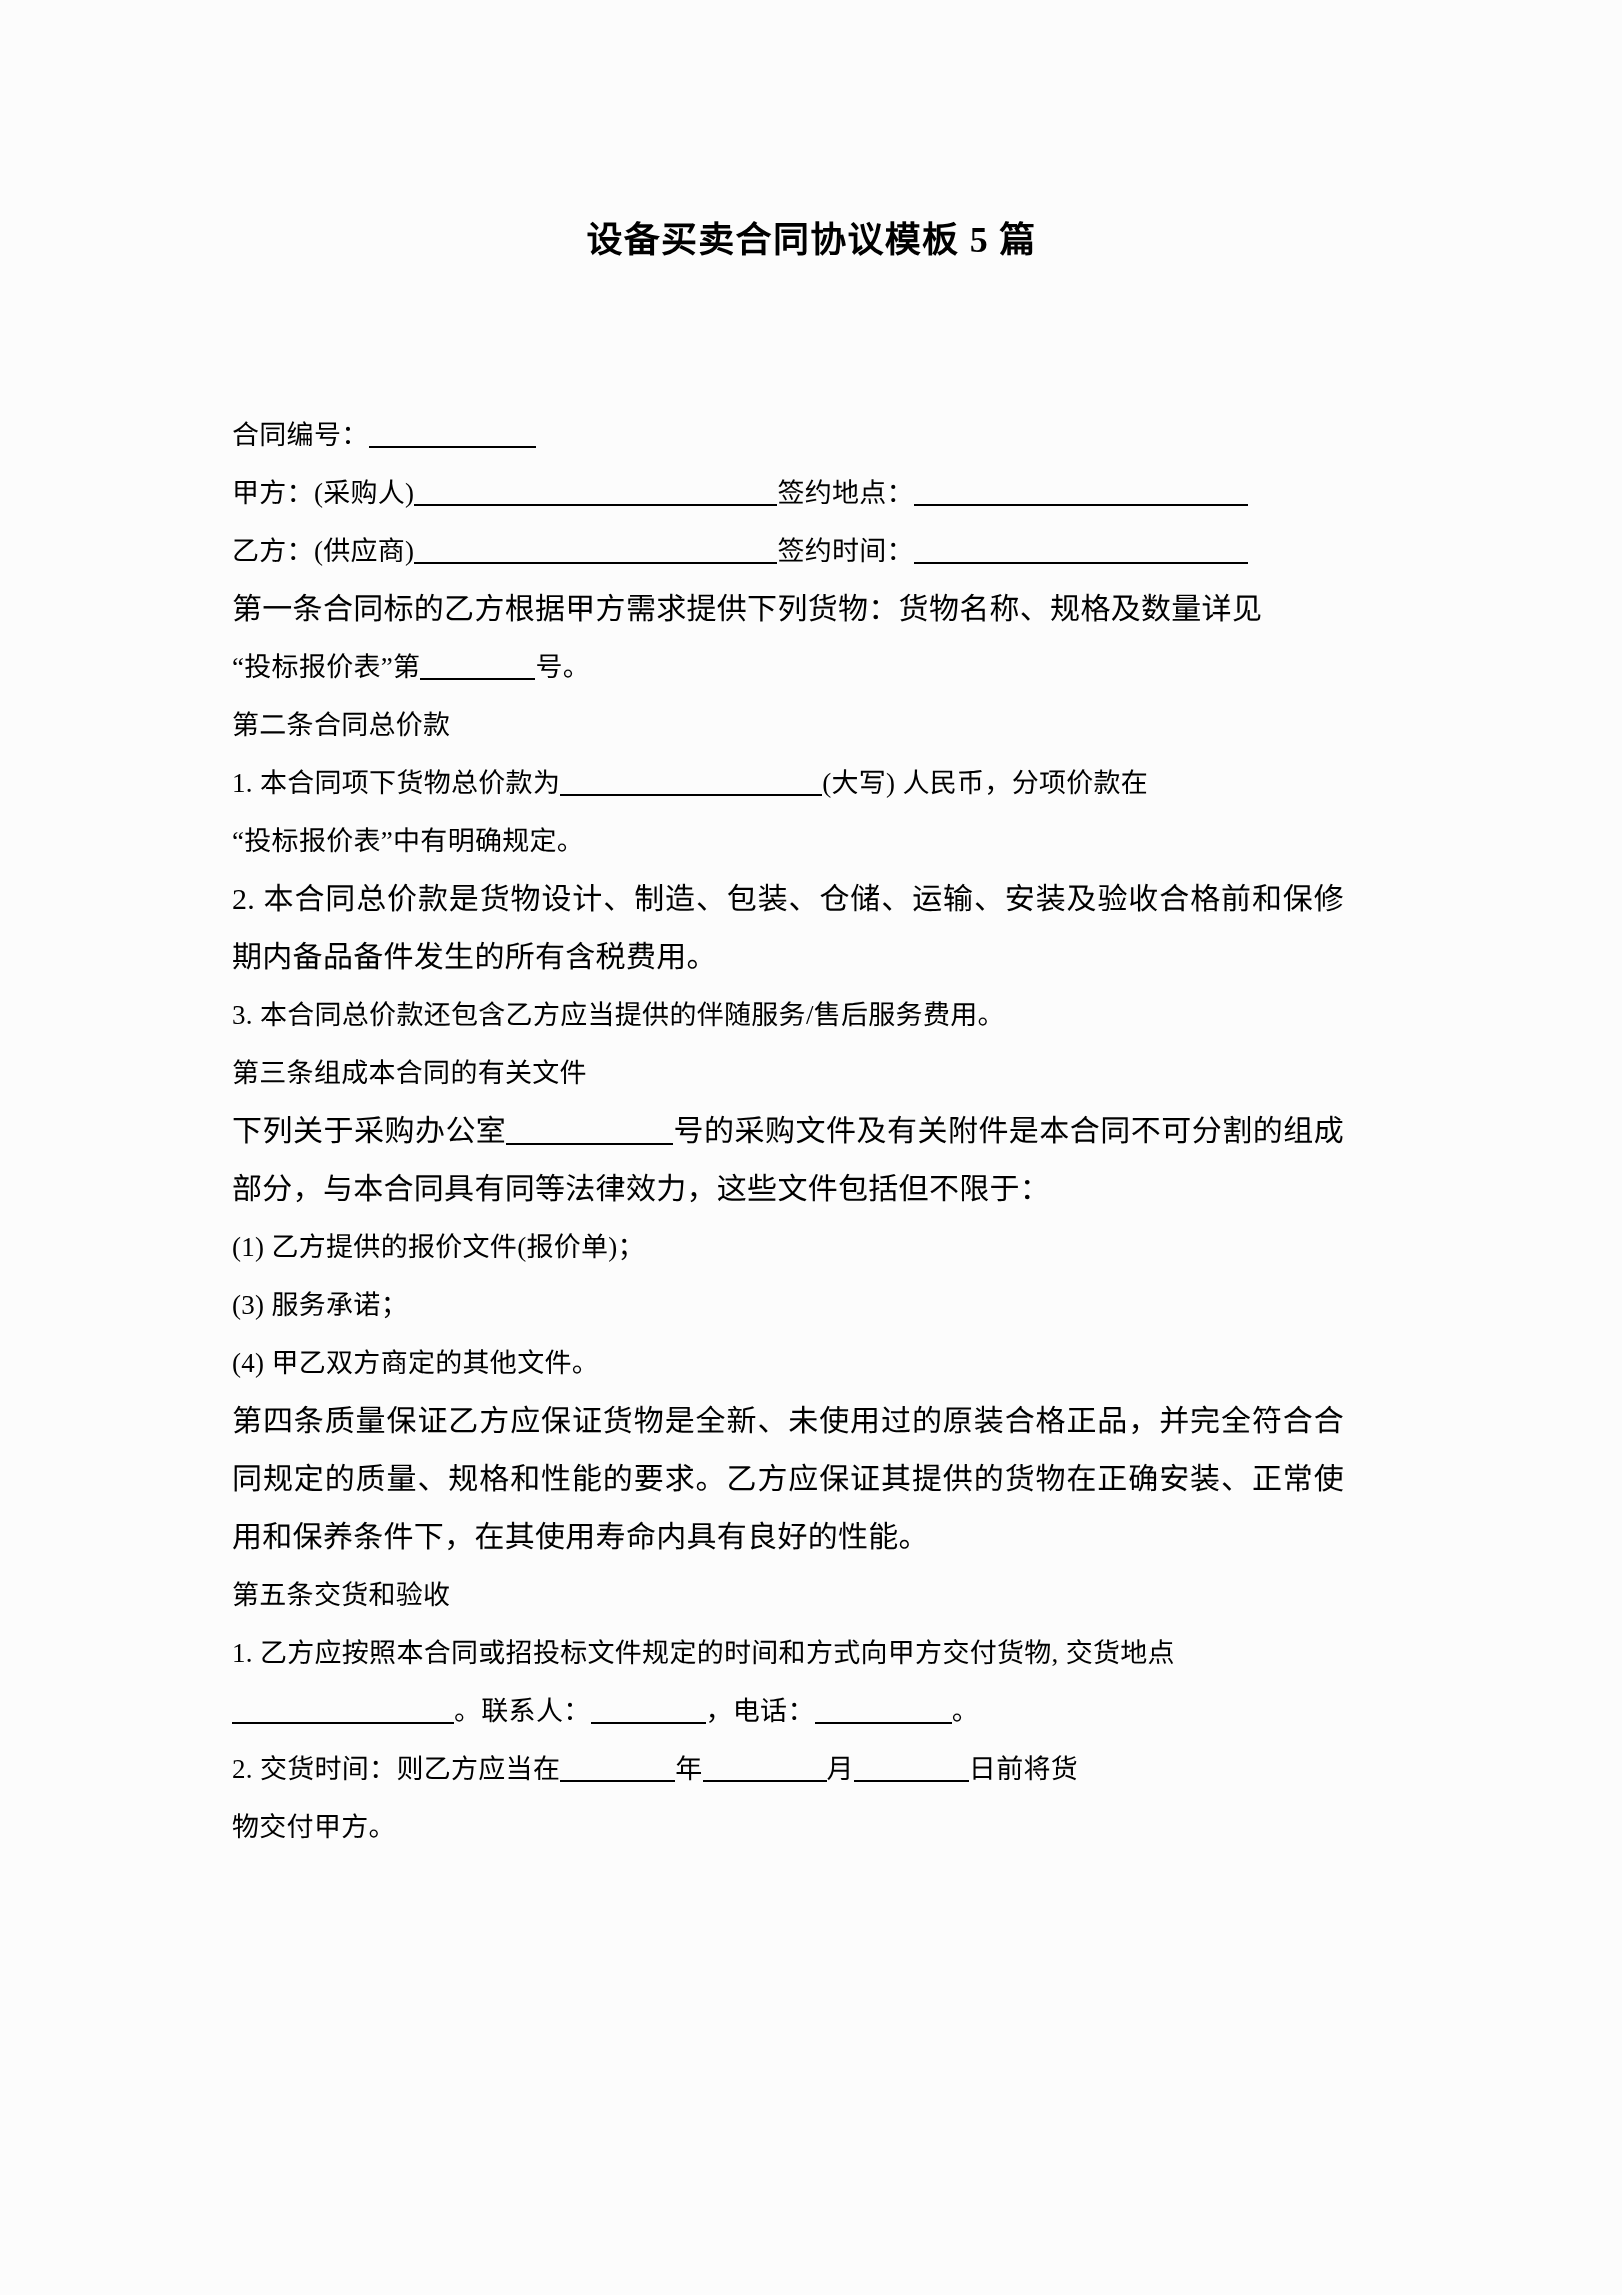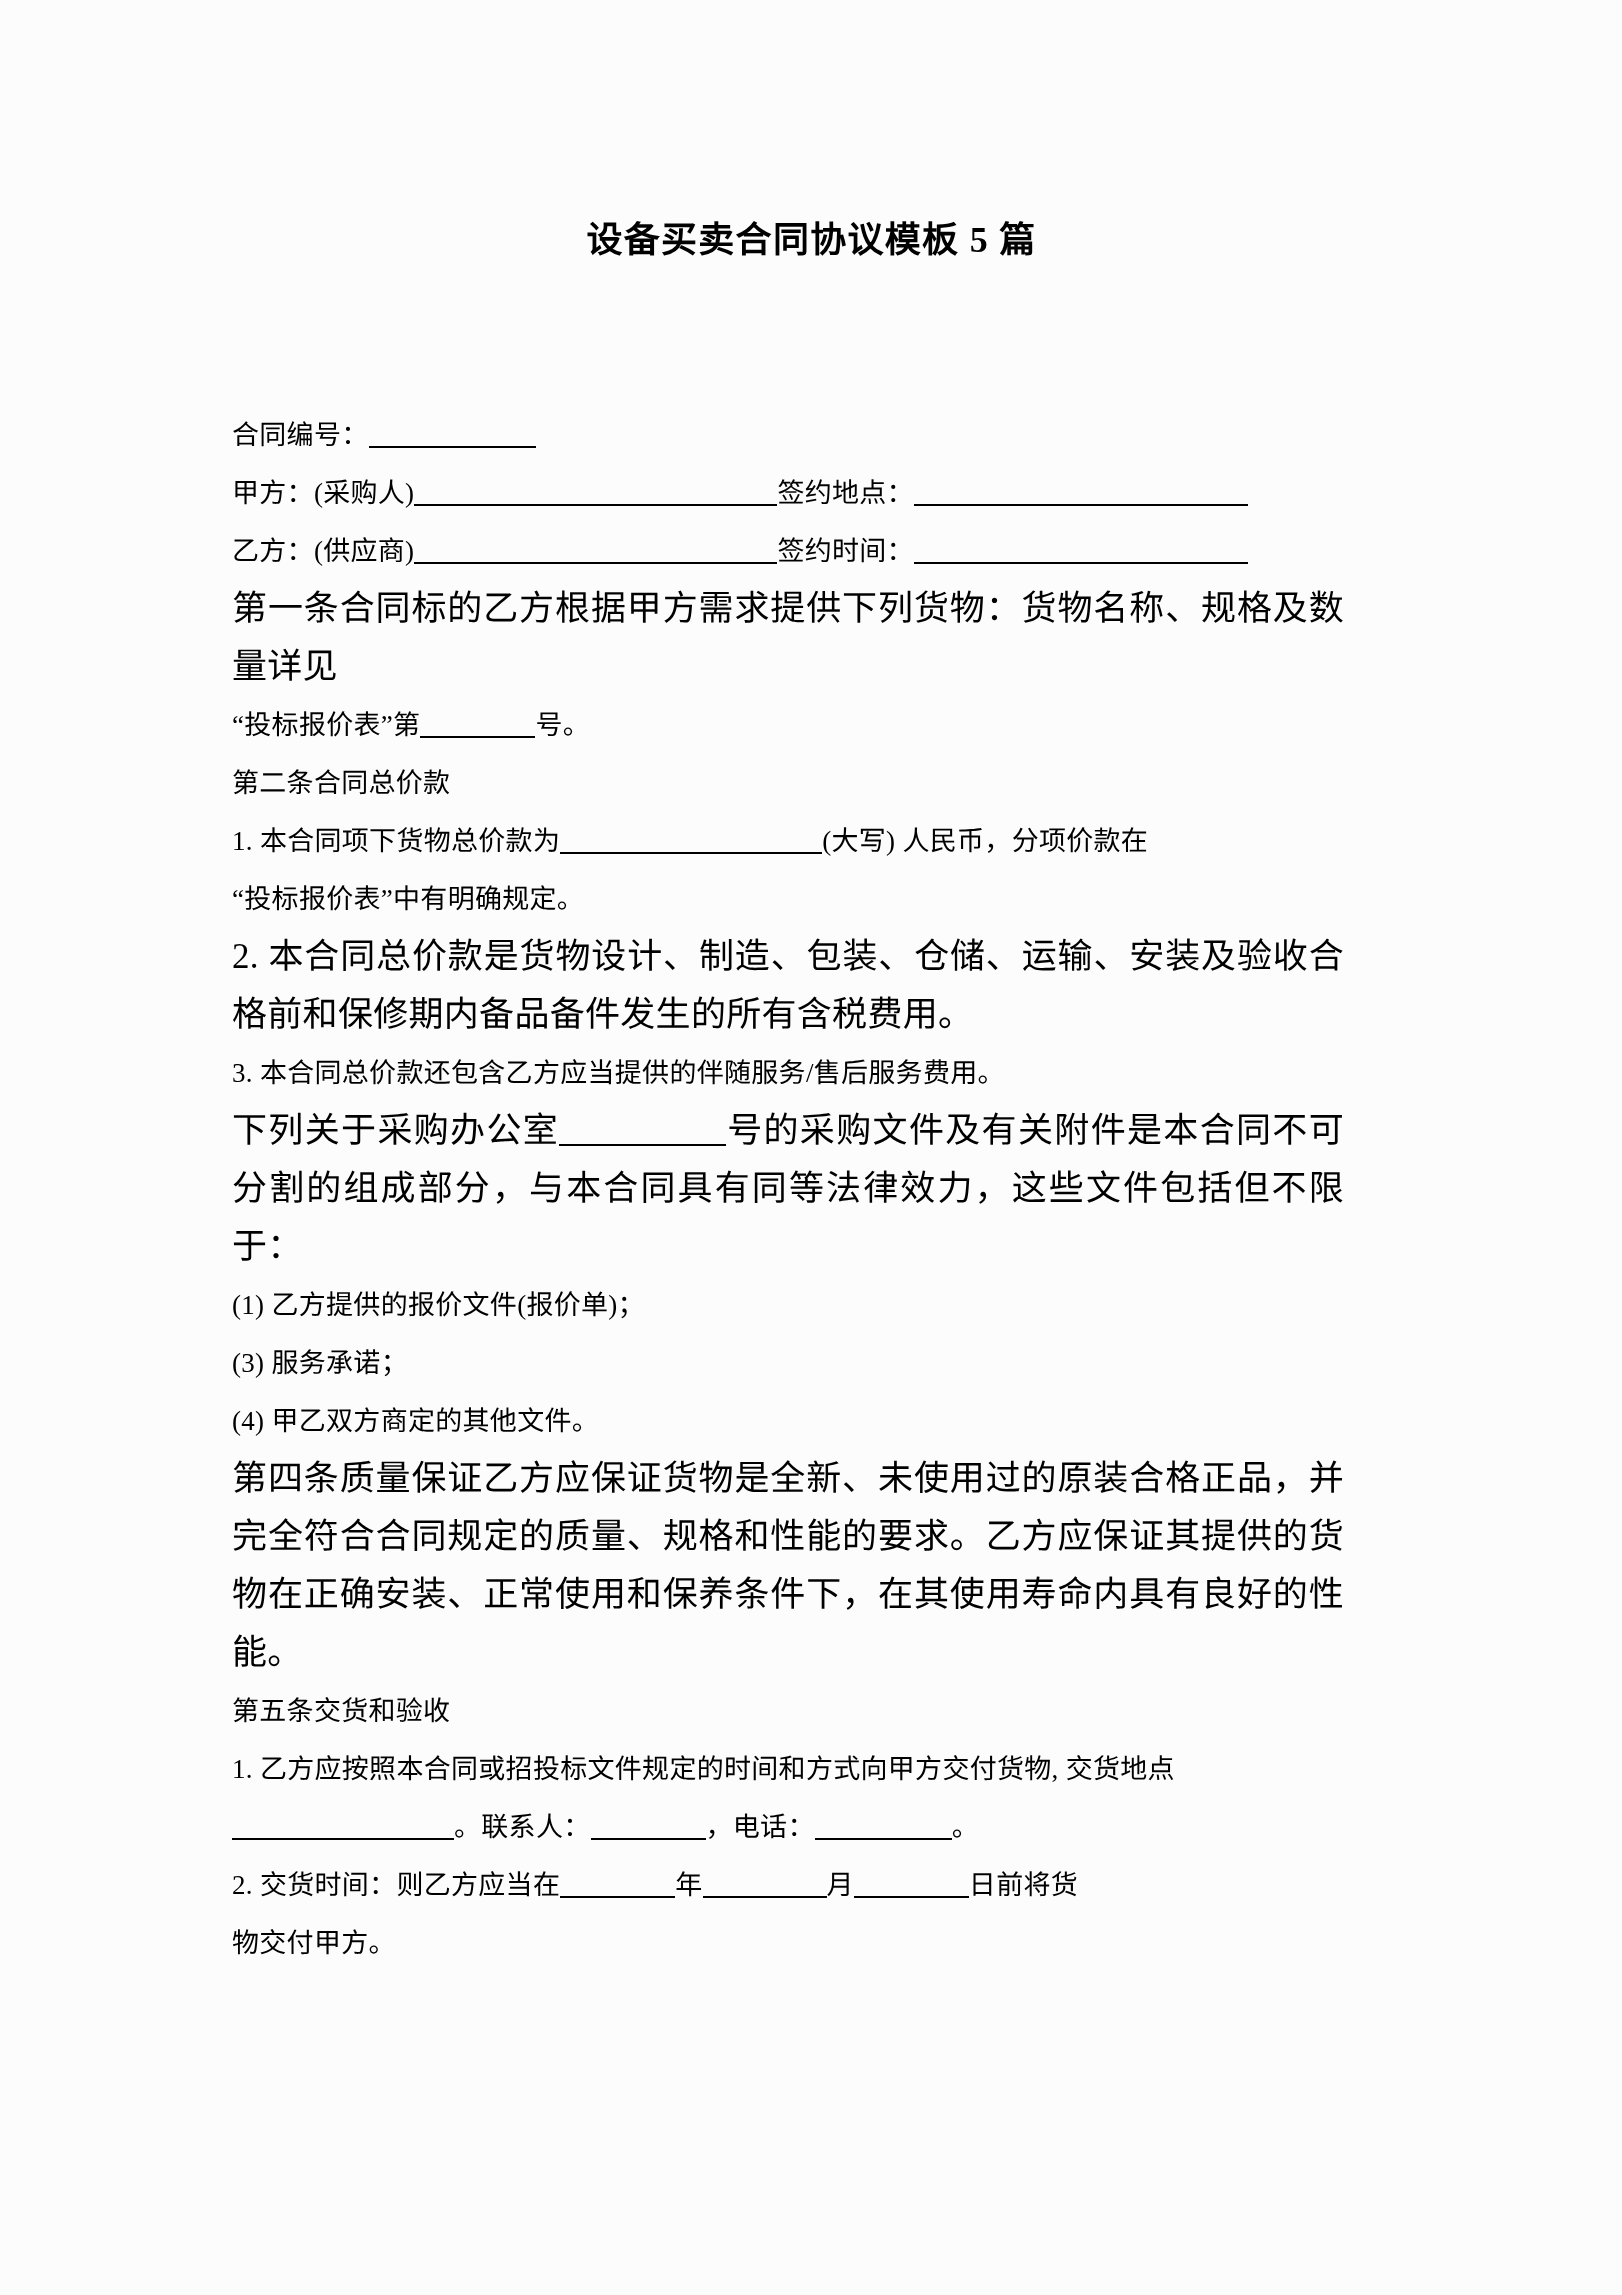--- a/index.html
+++ b/index.html
@@ -43,21 +43,21 @@
 
   .line {
     font-size: 27px;
     line-height: 58px;
     white-space: nowrap;
     letter-spacing: 0.3px;
   }
 
   
   .para {
-    font-size: 35px;
+    font-size: 30px;
     line-height: 58px;
     text-align: justify;
     text-align-last: left;
     letter-spacing: 0.3px;
     text-justify: inter-character;
     font-family: Liberation Serif, serif;
   }
 
   
   .blank {
@@ -102,20 +102,21 @@
 
     <div class="line">
       <span>1. 本合同项下货物总价款为</span><span class="blank" style="width:262px"></span><span>(大写) 人民币，分项价款在</span>
     </div>
     <div class="line">“投标报价表”中有明确规定。</div>
 
     <div class="para">2. 本合同总价款是货物设计、制造、包装、仓储、运输、安装及验收合格前和保修期内备品备件发生的所有含税费用。</div>
 
     <div class="line">3. 本合同总价款还包含乙方应当提供的伴随服务/售后服务费用。</div>
 
+    <div class="line">第三条组成本合同的有关文件</div>
 
     <div class="para">
       <span>下列关于采购办公室</span><span class="blank w-l"></span><span>号的采购文件及有关附件是本合同不可分割的组成部分，与本合同具有同等法律效力，这些文件包括但不限于：</span>
     </div>
 
     <div class="line">(1) 乙方提供的报价文件(报价单)；</div>
     <div class="line">(3) 服务承诺；</div>
     <div class="line">(4) 甲乙双方商定的其他文件。</div>
 
     <div class="para">第四条质量保证乙方应保证货物是全新、未使用过的原装合格正品，并完全符合合同规定的质量、规格和性能的要求。乙方应保证其提供的货物在正确安装、正常使用和保养条件下，在其使用寿命内具有良好的性能。</div>

